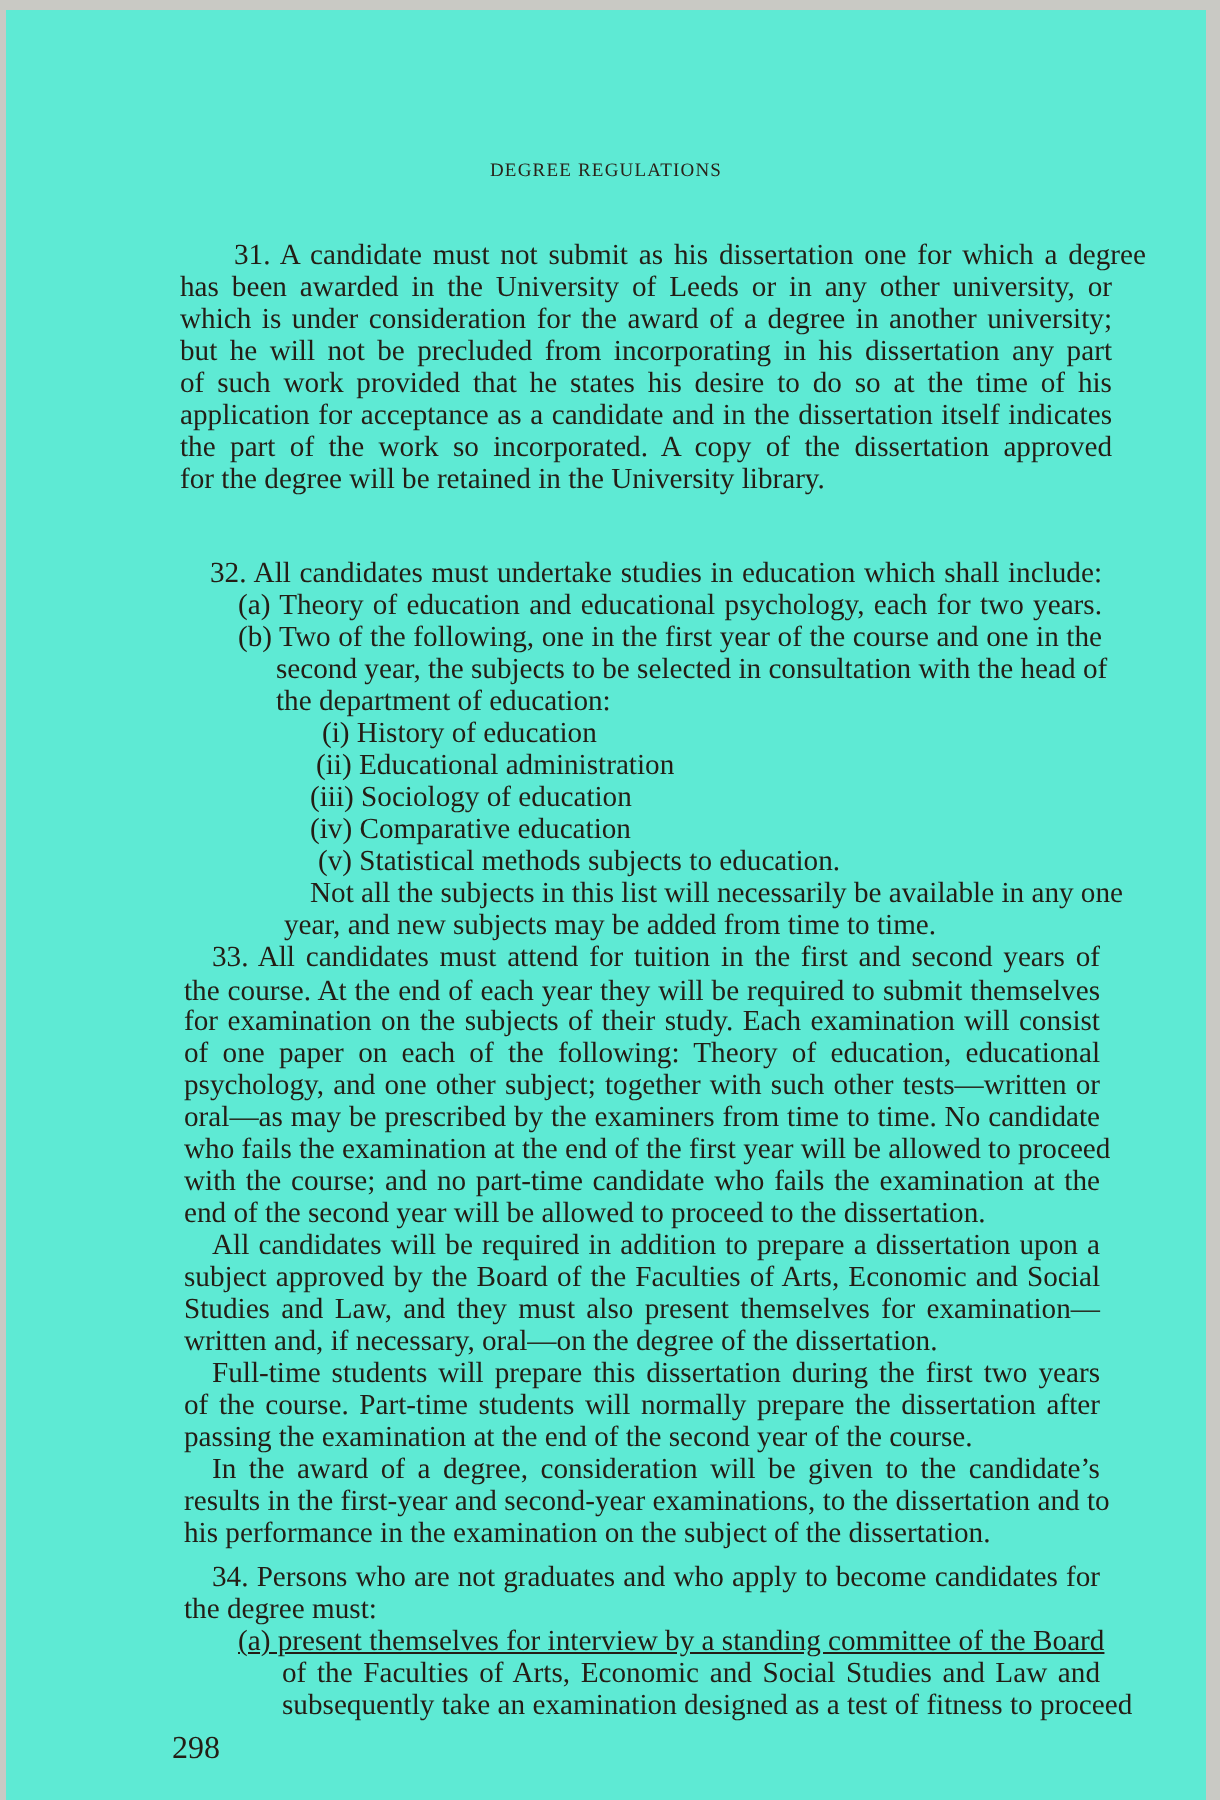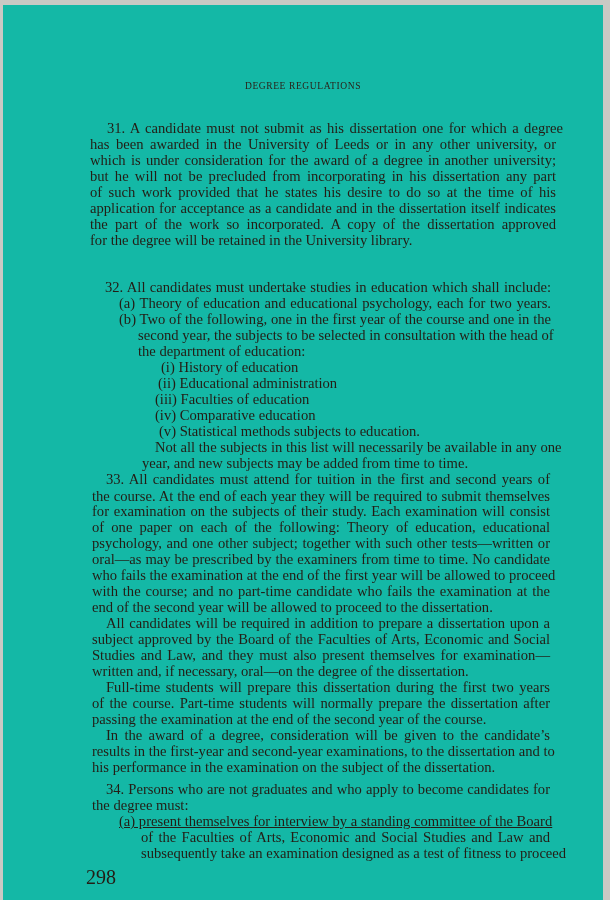--- a/index.html
+++ b/index.html
@@ -3,21 +3,21 @@
 <meta charset="utf-8">
 <style>
   html, body { margin: 0; padding: 0; }
   body {
     width: 610px; height: 900px; overflow: hidden;
     background: #c9c9c4;
     font-family: "DejaVu Serif", serif;
   }
   .page {
     position: absolute; left: 3px; top: 5px; width: 600px; height: 895px;
-    background: #14b8a6;
+    background: #5eead4;
   }
   .text {
     position: absolute; color: #241d15;
     font-family: "Liberation Serif", serif;
     font-size: 14.6px;
     line-height: 15.8px;
     white-space: nowrap;
   }
   .just { text-align: justify; text-align-last: justify; }
   .running-head {
@@ -25,52 +25,52 @@
     text-align: center; font-size: 9.5px; letter-spacing: 0.6px;
     color: #2a231a; font-family: "Liberation Serif", serif;
   }
   .heading {
     position: absolute; left: 0; width: 600px; top: 259px;
     text-align: center; font-size: 12.4px; letter-spacing: 0.3px;
     color: #241d15; font-family: "Liberation Serif", serif;
   }
   .line { position: absolute; white-space: nowrap; }
   .folio {
-    position: absolute; left: 83px; top: 861px; font-size: 20px;
+    position: absolute; left: 83px; top: 861px; font-size: 16px;
     color: #241d15; font-family: "Liberation Serif", serif;
   }
 </style>
 </head>
 <body>
 
 <div class="page">
 
   <div class="running-head">DEGREE REGULATIONS</div>
 
   <div class="text">
-    <div class="line just" style="left:104px;top:116px;width:456px;">31. A candidate must not submit as his dissertation one for which a degree</div>
+    <div class="line just" style="left:114px;top:116px;width:456px;">31. A candidate must not submit as his dissertation one for which a degree</div>
     <div class="line just" style="left:87px;top:132px;width:466px;">has been awarded in the University of Leeds or in any other university, or</div>
     <div class="line just" style="left:87px;top:148px;width:466px;">which is under consideration for the award of a degree in another university;</div>
     <div class="line just" style="left:87px;top:164px;width:466px;">but he will not be precluded from incorporating in his dissertation any part</div>
     <div class="line just" style="left:87px;top:180px;width:466px;">of such work provided that he states his desire to do so at the time of his</div>
     <div class="line just" style="left:87px;top:196px;width:466px;">application for acceptance as a candidate and in the dissertation itself indicates</div>
     <div class="line just" style="left:87px;top:212px;width:466px;">the part of the work so incorporated. A copy of the dissertation approved</div>
     <div class="line" style="left:87px;top:228px;">for the degree will be retained in the University library.</div>
   </div>
 
 
   <div class="text">
     <div class="line just" style="left:102px;top:275px;width:446px;">32. All candidates must undertake studies in education which shall include:</div>
     <div class="line just" style="left:116px;top:291px;width:432px;">(a) Theory of education and educational psychology, each for two years.</div>
     <div class="line just" style="left:116px;top:307px;width:432px;">(b) Two of the following, one in the first year of the course and one in the</div>
     <div class="line just" style="left:135px;top:323px;width:413px;">second year, the subjects to be selected in consultation with the head of</div>
     <div class="line" style="left:135px;top:339px;">the department of education:</div>
     <div class="line" style="left:158px;top:355px;">(i) History of education</div>
     <div class="line" style="left:155px;top:371px;">(ii) Educational administration</div>
-    <div class="line" style="left:152px;top:387px;">(iii) Faculties of education</div>
+    <div class="line" style="left:152px;top:387px;">(iii) Sociology of education</div>
     <div class="line" style="left:152px;top:403px;">(iv) Comparative education</div>
     <div class="line" style="left:156px;top:419px;">(v) Statistical methods subjects to education.</div>
     <div class="line just" style="left:152px;top:435px;width:396px;">Not all the subjects in this list will necessarily be available in any one</div>
     <div class="line" style="left:139px;top:451px;">year, and new subjects may be added from time to time.</div>
   </div>
 
   <div class="text">
     <div class="line just" style="left:103px;top:467px;width:444px;">33. All candidates must attend for tuition in the first and second years of</div>
     <div class="line just" style="left:89px;top:484px;width:458px;">the course. At the end of each year they will be required to submit themselves</div>
     <div class="line just" style="left:89px;top:499px;width:458px;">for examination on the subjects of their study. Each examination will consist</div>

